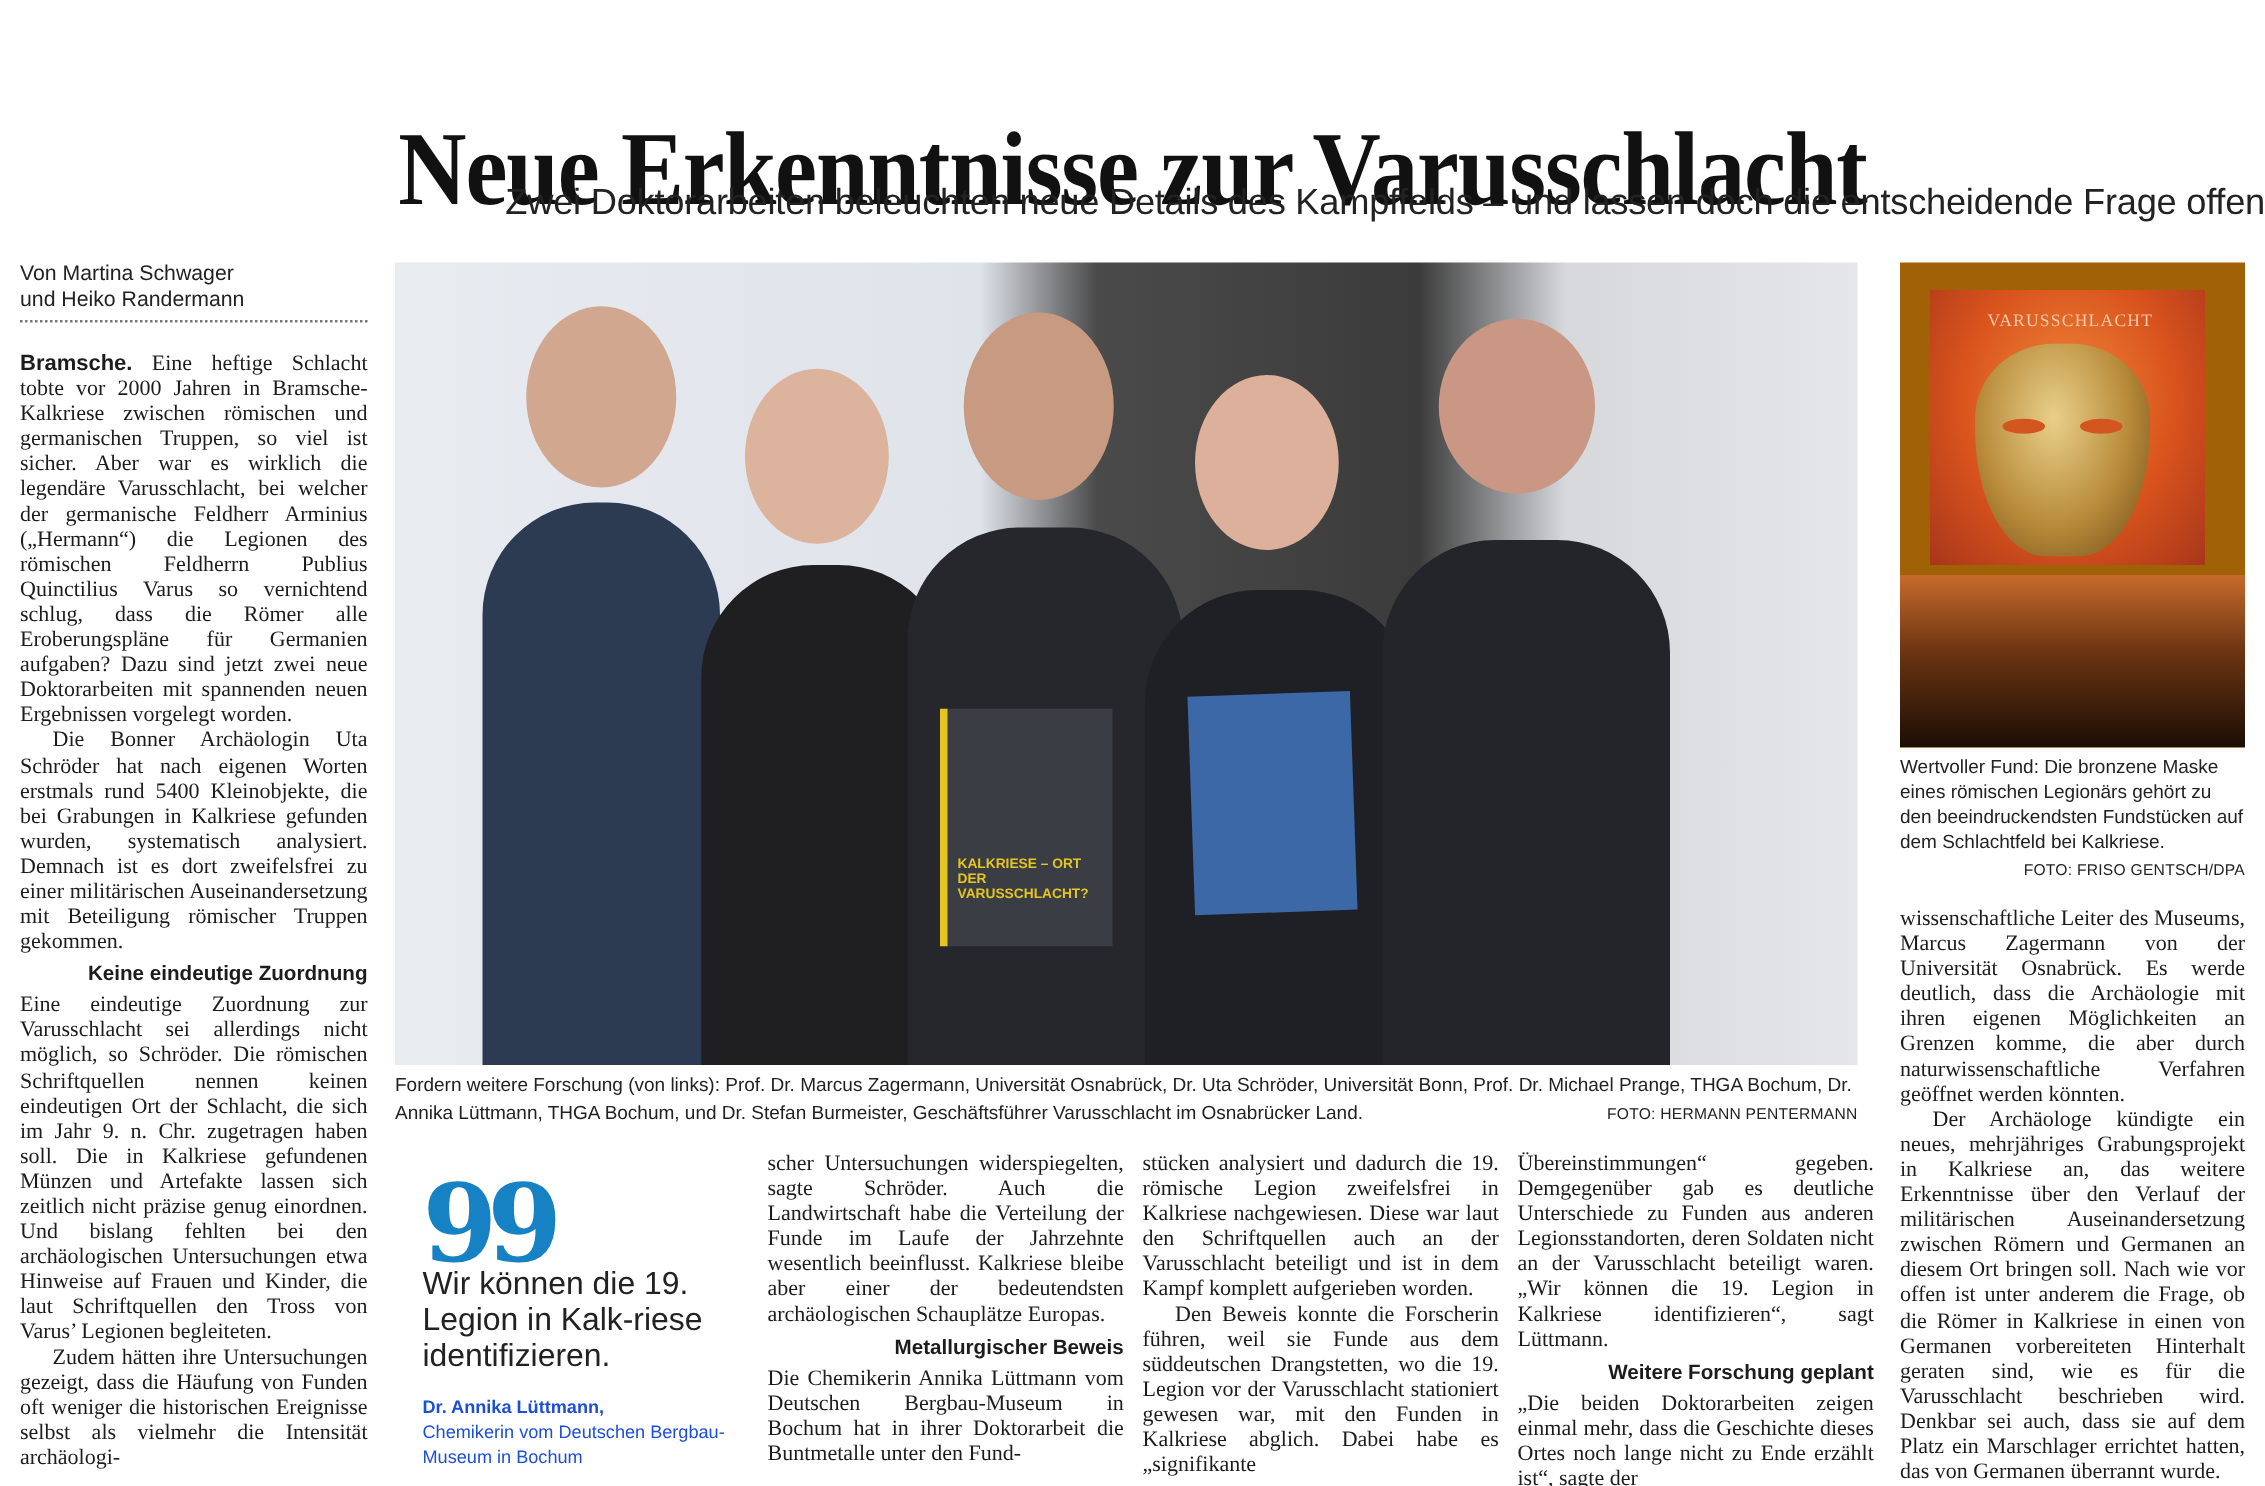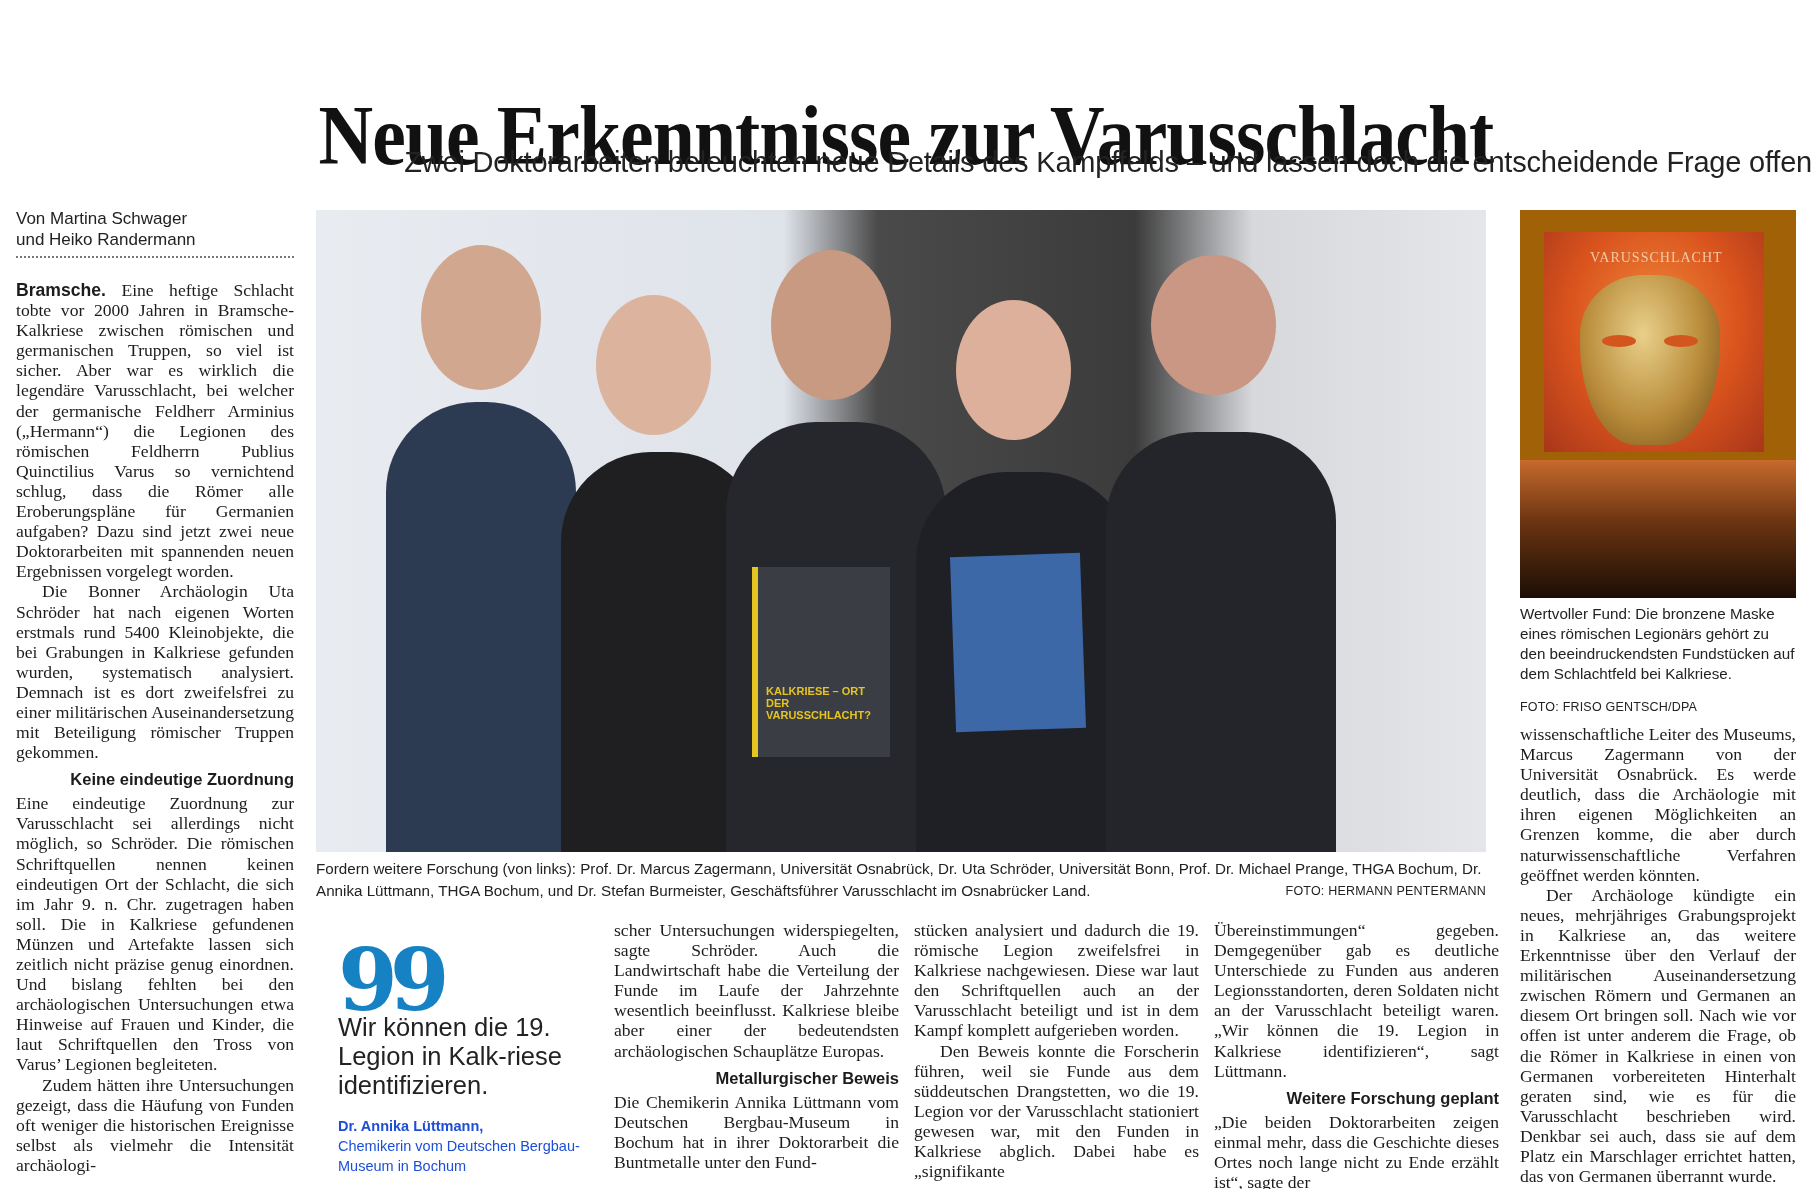--- a/index.html
+++ b/index.html
@@ -32,21 +32,21 @@
   #side-photo .panel-title{position:absolute;left:70px;top:40px;color:#f2c9a8;font-family:"Liberation Serif",serif;
     font-size:14px;letter-spacing:1px;}
   #side-photo .mask{position:absolute;left:60px;top:65px;width:140px;height:170px;
     background:radial-gradient(ellipse at 45% 35%,#e9d08a 0%,#b88b3a 55%,#6d4a17 100%);
     border-radius:45% 45% 40% 40% / 35% 35% 60% 60%;}
   #side-photo .eye{position:absolute;width:34px;height:12px;background:#d4561f;border-radius:50%;top:60px;}
   #side-photo .floor{position:absolute;left:0;top:250px;width:276px;height:138px;
     background:linear-gradient(180deg,#c76a2c 0%,#6b3411 45%,#1b0e05 100%);}
   #side-caption{position:absolute;left:1520px;top:604px;width:276px;font-family:"Liberation Sans",sans-serif;
     font-size:15.2px;line-height:20px;color:#222;}
-  #side-caption .credit{text-align:left;font-size:12.5px;margin-top:13px;letter-spacing:0.2px;}
+  #side-caption .credit{text-align:right;font-size:12.5px;margin-top:2px;letter-spacing:0.2px;}
   #col-right{left:1520px;top:724px;width:276px;}
   #quote-box{position:absolute;left:338px;top:950px;width:260px;}
   #quote-mark{color:#1682c4;font-family:"DejaVu Serif",serif;font-weight:bold;font-size:86px;line-height:60px;height:55px;letter-spacing:-8px;}
   #quote-text{font-family:"Liberation Sans",sans-serif;font-size:25.5px;line-height:29px;color:#222;margin-top:8px;}
   #quote-author{font-family:"Liberation Sans",sans-serif;font-size:14.5px;line-height:20px;margin-top:16px;color:#1d4ed8;}
   #quote-author b{font-weight:bold;}
   #col2{left:614px;top:920px;width:285px;}
   #col3{left:914px;top:920px;width:285px;}
   #col4{left:1214px;top:920px;width:285px;}
   .book1{position:absolute;left:436px;top:357px;width:132px;height:190px;background:#3a3d44;border-left:6px solid #e5c521;}

